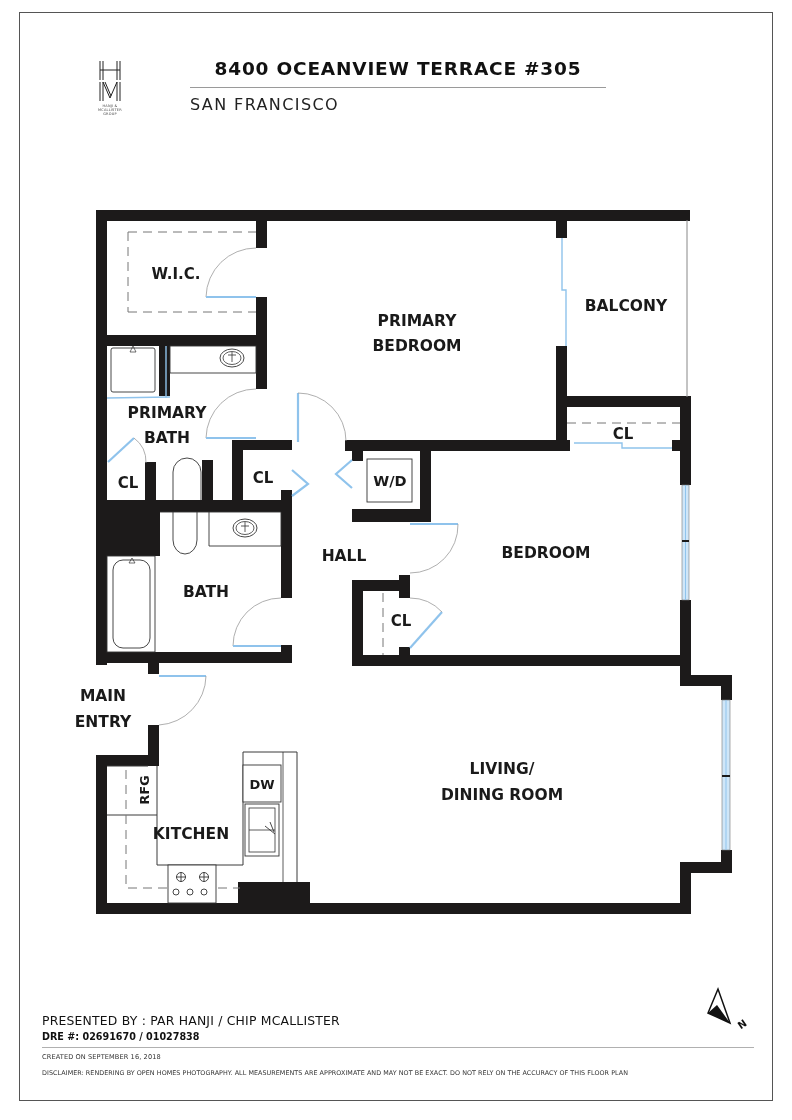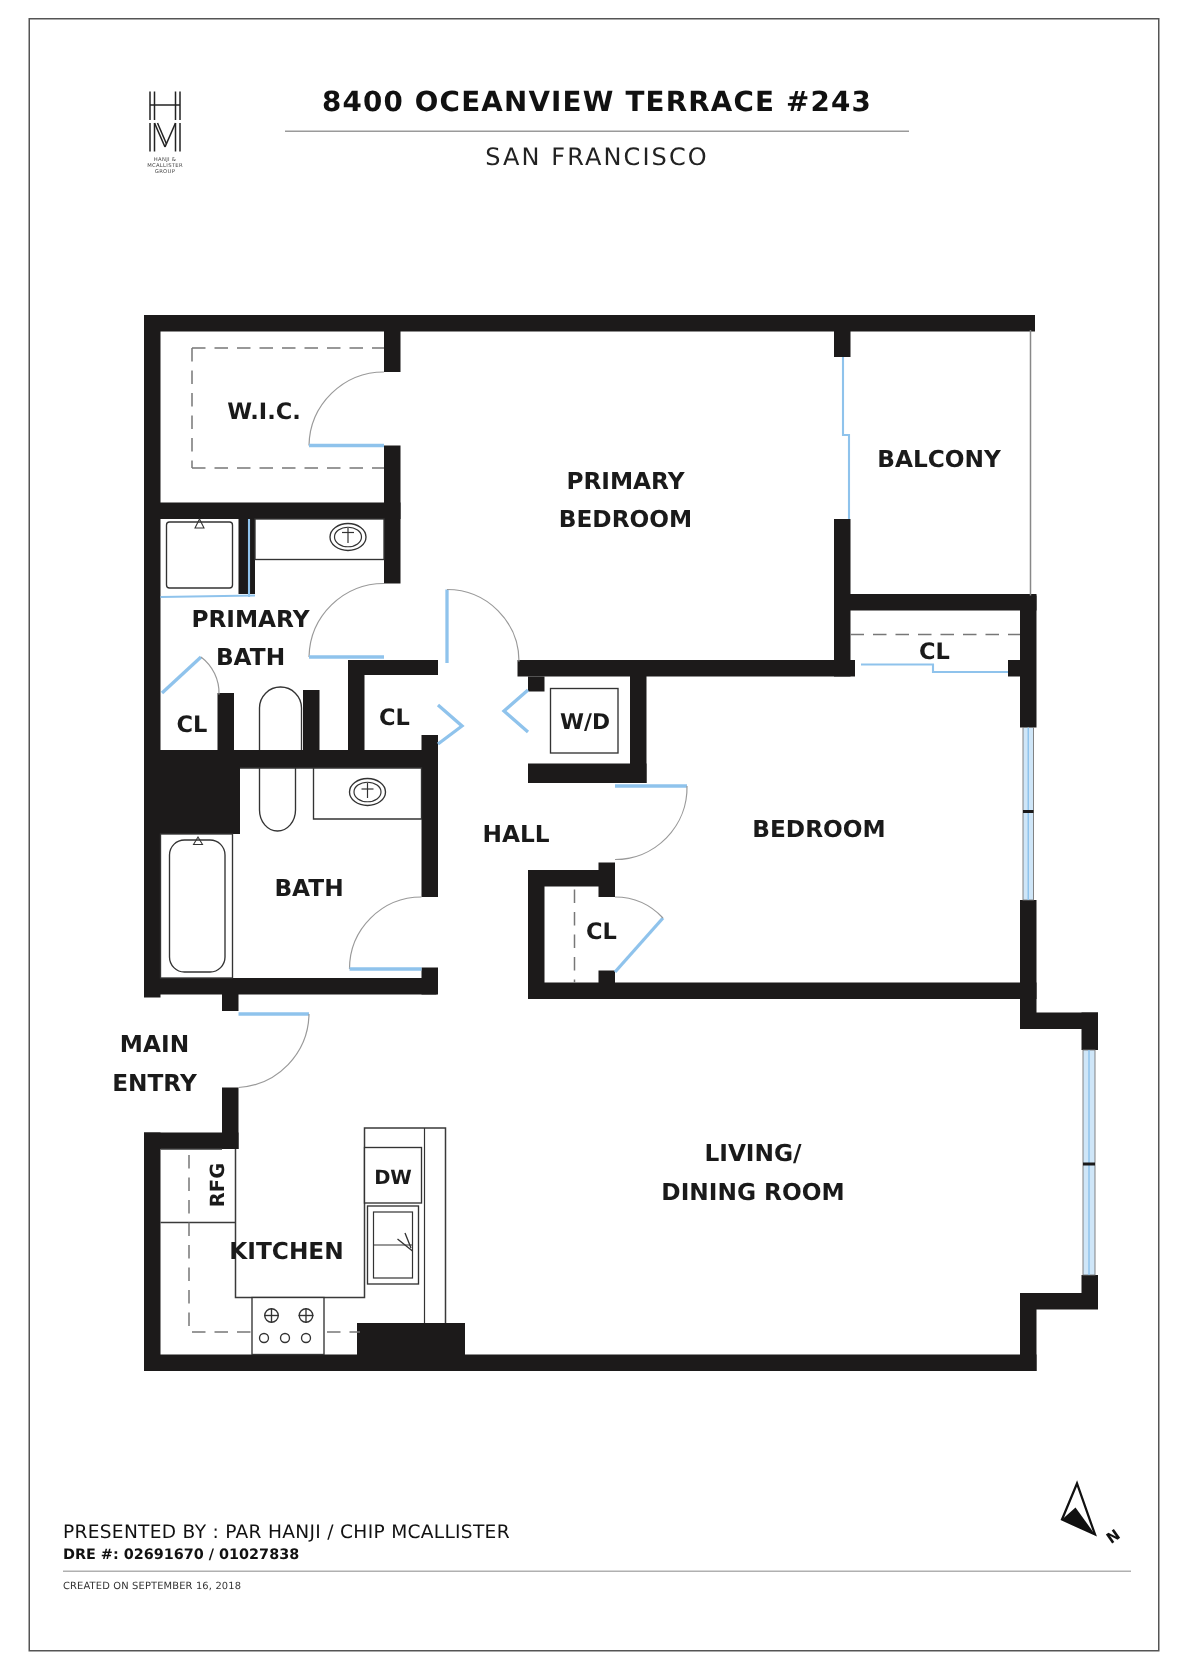--- a/index.html
+++ b/index.html
@@ -3,21 +3,21 @@
 <meta charset="utf-8">
 <style>
   html, body { margin: 0; padding: 0; background: #ffffff; }
   body { width: 792px; height: 1120px; position: relative; overflow: hidden; font-family: "DejaVu Sans", sans-serif; color: #1a1a1a; }
   .page-frame { position: absolute; left: 19px; top: 12px; width: 754px; height: 1089px; border: 1px solid #555; box-sizing: border-box; }
   .logo { position: absolute; left: 92px; top: 60px; width: 36px; text-align: center; }
   .logo svg { display: block; margin: 0 auto; }
   .logo-sub { font-size: 3.5px; line-height: 4px; color: #444; letter-spacing: 0.2px; margin-top: 2px; }
   .title { position: absolute; left: 190px; top: 58px; width: 416px; text-align: center; font-family: "DejaVu Sans", sans-serif; font-weight: bold; font-size: 18.5px; letter-spacing: 0.8px; color: #111; }
   .title-rule { position: absolute; left: 190px; top: 87px; width: 416px; height: 1px; background: #9a9a9a; }
-  .subtitle { position: absolute; left: 190px; top: 95px; width: 416px; text-align: center; font-family: "DejaVu Sans", sans-serif; font-size: 16px; letter-spacing: 1.4px; color: #222; }
+  .subtitle { position: absolute; left: 190px; top: 95px; width: 416px; text-align: left; font-family: "DejaVu Sans", sans-serif; font-size: 16px; letter-spacing: 1.4px; color: #222; }
   .plan { position: absolute; left: 0; top: 0; }
   .room-label { font-family: "DejaVu Sans", sans-serif; font-weight: bold; fill: #1a1a1a; }
   .footer-presented { position: absolute; left: 42px; top: 1013px; font-family: "DejaVu Sans", sans-serif; font-weight: normal; font-size: 12.4px; letter-spacing: 0.2px; color: #111; }
   .footer-dre { position: absolute; left: 42px; top: 1031px; font-family: "DejaVu Sans", sans-serif; font-weight: bold; font-size: 9.6px; color: #111; }
   .footer-rule { position: absolute; left: 42px; top: 1047px; width: 712px; height: 1px; background: #b0b0b0; }
   .footer-created { position: absolute; left: 42px; top: 1053px; font-size: 6.6px; color: #333; letter-spacing: 0.1px; }
   .footer-disclaimer { position: absolute; left: 42px; top: 1066px; width: 720px; font-size: 6.4px; line-height: 15px; color: #333; letter-spacing: 0.05px; }
   .compass { position: absolute; left: 700px; top: 985px; }
 </style>
 </head>
@@ -38,21 +38,21 @@
       <line x1="20" y1="22" x2="20" y2="41"></line>
         <line x1="23" y1="22" x2="23" y2="41"></line>
       <line x1="6" y1="22" x2="13" y2="38"></line>
         <line x1="20" y1="22" x2="13" y2="38"></line>
       <line x1="8" y1="22" x2="14" y2="36"></line>
     </g>
   </svg>
   <div class="logo-sub">HANJI &amp; MCALLISTER GROUP</div>
 </div>
 
-<div class="title">8400 OCEANVIEW TERRACE #243</div>
+<div class="title">8400 OCEANVIEW TERRACE #305</div>
 <div class="title-rule"></div>
 <div class="subtitle">SAN FRANCISCO</div>
 
 <svg class="plan" width="792" height="1120" viewBox="0 0 792 1120">
   <defs>
     <style>
       .w { fill: #1c1a1a; }
       .thin { stroke: #3a3a3a; stroke-width: 1; fill: none; }
       .dash { stroke: #777; stroke-width: 1; stroke-dasharray: 9 6; fill: none; }
       .glass { stroke: #8fc3ec; stroke-width: 2.2; fill: none; }
@@ -279,13 +279,14 @@
   <polygon points="18,4 8,28 30,38" fill="#fff" stroke="#111" stroke-width="1.5"></polygon>
   <polygon points="8,28 17,20 30,38" fill="#111"></polygon>
   <text x="38" y="44" font-family="DejaVu Sans, sans-serif" font-size="10" font-weight="bold" fill="#111" transform="rotate(-35 40 40)">N</text>
 </svg>
 
 <div class="footer-presented">PRESENTED BY : PAR HANJI / CHIP MCALLISTER</div>
 <div class="footer-dre">DRE #: 02691670 / 01027838</div>
 <div class="footer-rule"></div>
 <div class="footer-created">CREATED ON SEPTEMBER 16, 2018</div>
 <div class="footer-disclaimer">
+  <div>DISCLAIMER: RENDERING BY OPEN HOMES PHOTOGRAPHY. ALL MEASUREMENTS ARE APPROXIMATE AND MAY NOT BE EXACT. DO NOT RELY ON THE ACCURACY OF THIS FLOOR PLAN</div>
 </div>
 
 </body></html>

